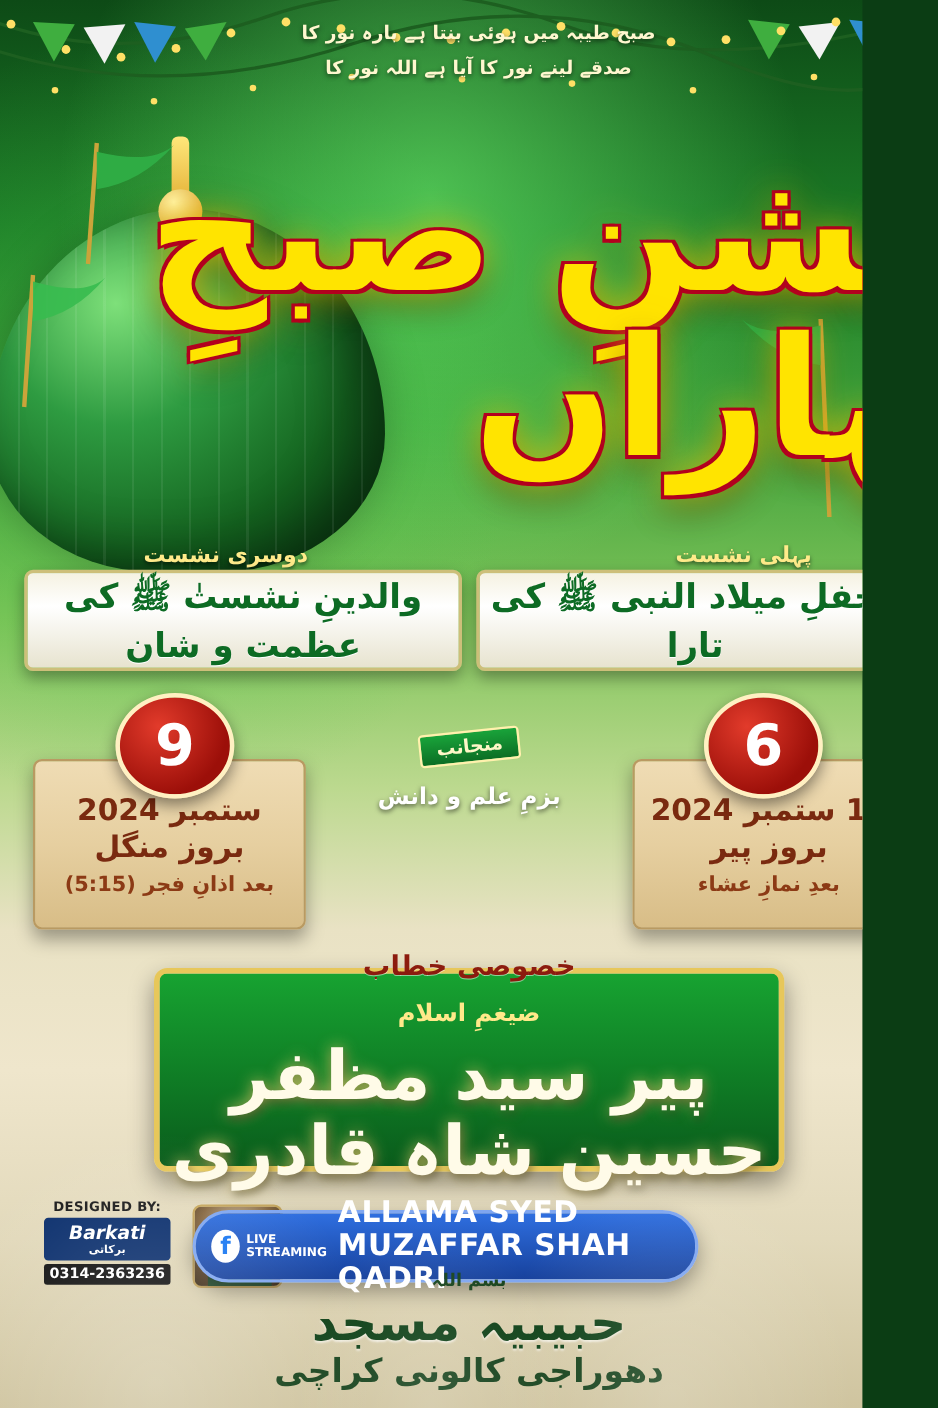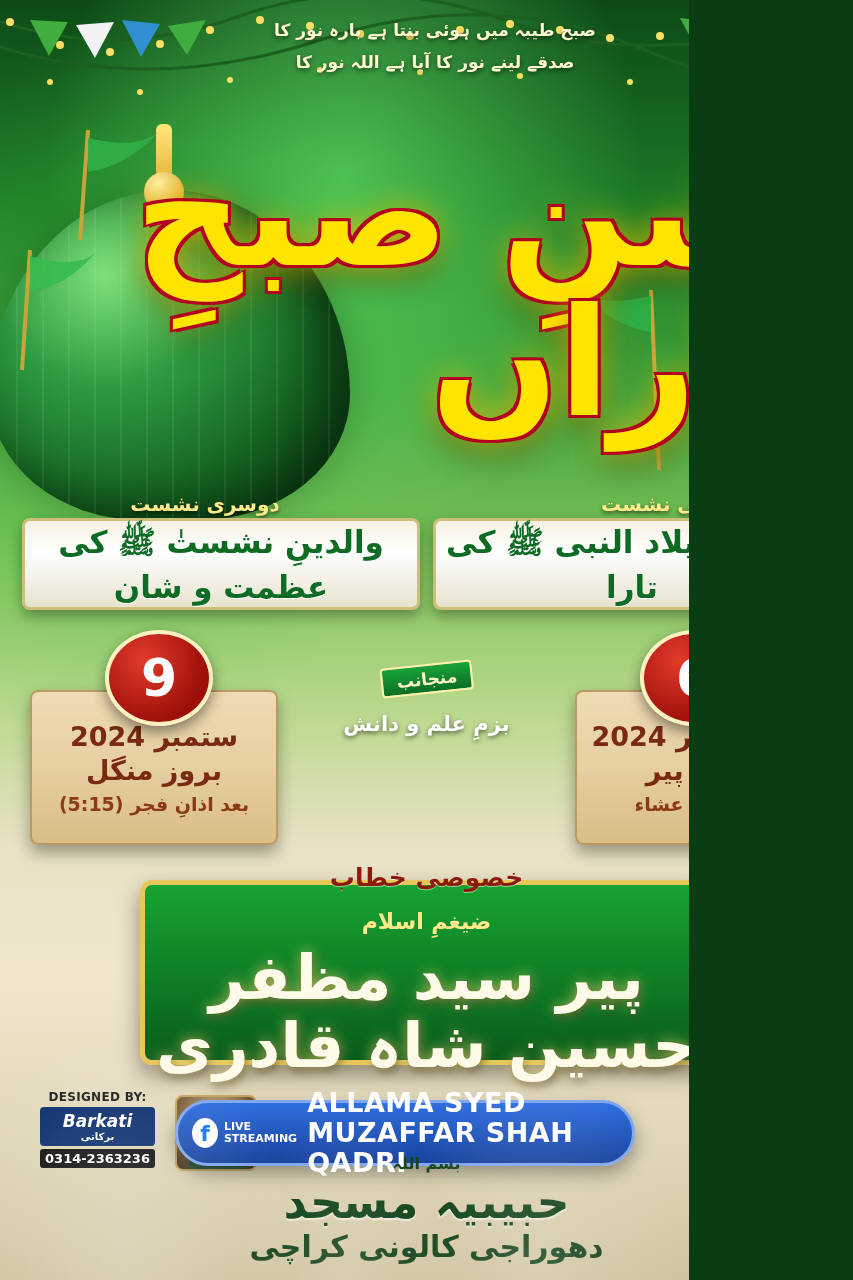--- a/index.html
+++ b/index.html
@@ -4,21 +4,21 @@
 <style>
   * { box-sizing: border-box; margin: 0; padding: 0; }
   html, body {
     width: 853px; height: 1280px;
     font-family: "DejaVu Sans", sans-serif;
     overflow: hidden;
     background: #0b3d14;
   }
   #poster {
     position: relative;
-    width: 689px; height: 1280px;
+    width: 784px; height: 1280px;
     overflow: hidden;
     background:
       radial-gradient(ellipse 70% 45% at 50% 14%, rgba(120,255,120,0.55) 0%, rgba(30,140,40,0.0) 62%),
       radial-gradient(ellipse 60% 40% at 18% 30%, rgba(70,200,70,0.45) 0%, rgba(20,110,35,0.0) 70%),
       linear-gradient(180deg,#0d4a16 0%, #1b7a26 16%, #3ea03a 30%, #7fc45a 44%, #bcd98f 56%, #e9e2c4 66%, #efe6cc 76%, #e2d9bb 88%, #cfc49f 100%);
   }
   
   #poster::after {
     content:"";
     position:absolute; left:0; right:0; bottom:0; height:46%;
@@ -99,21 +99,21 @@
     box-shadow: 0 6px 14px rgba(0,0,0,.35);
     direction:rtl; display:flex; align-items:center; justify-content:center;
   }
   .sess.right { right:22px; }
   .sess.left  { left:22px; }
   .sess .txt {
     font-size:31px; font-weight:bold; color:#0d6b24; text-align:center;
     text-shadow: 0 1px 0 #fff;
   }
   .sess-tag {
-    position:absolute; top:-8px; width:150px; text-align:center;
+    position:absolute; top:-8px; width:150px; 
     font-size:20px; font-weight:bold; color:#ffeb8a; direction:rtl;
     text-shadow: 0 2px 4px rgba(0,0,0,.6);
   }
   .sess-tag.r { right:115px; }
   .sess-tag.l { left:130px; }
 
   
   .dates { position:absolute; top:630px; left:0; width:853px; height:240px; }
   .scroll {
     position:absolute; top:60px; width:248px; height:155px;

